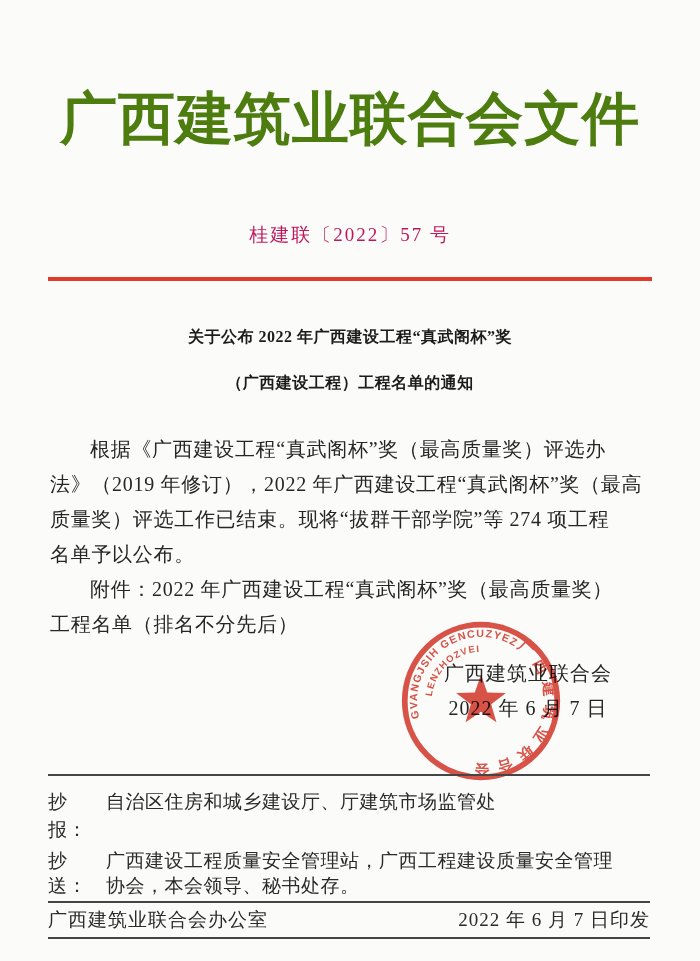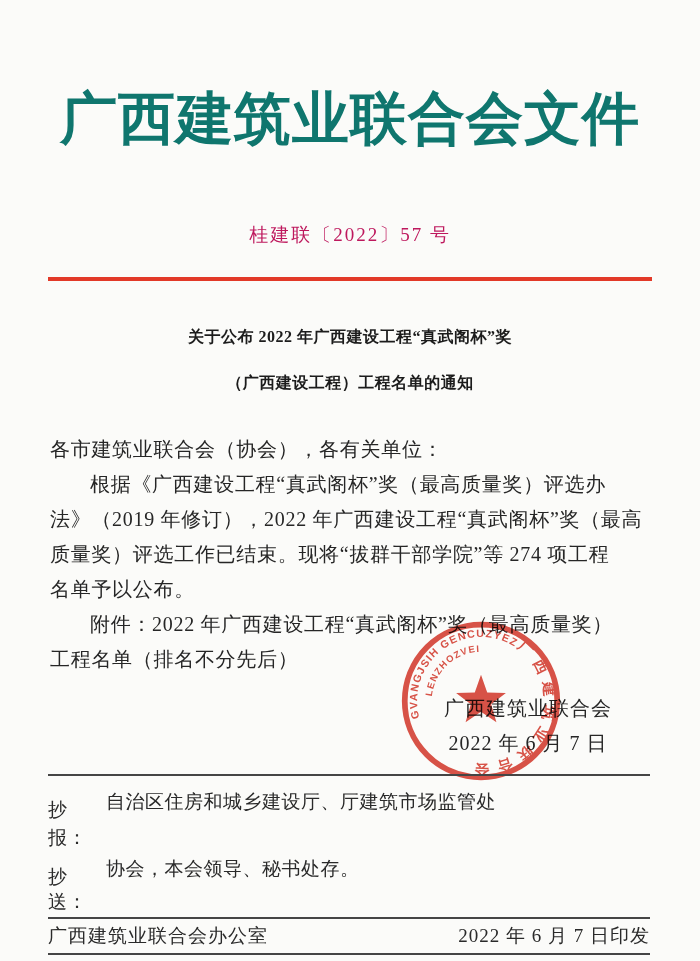--- a/index.html
+++ b/index.html
@@ -12,21 +12,21 @@
     font-family:"Liberation Serif", serif;
     color:#2e2e2e;
     overflow:hidden;
   }
   .red-header {
     padding-top:74px;
     text-align:center;
     font-size:57px;
     line-height:90px;
     font-weight:bold;
-    color:#0f766e;
+    color:#4d7c0f;
     letter-spacing:1px;
     white-space:nowrap;
   }
   .doc-number {
     margin-top:58px;
     text-align:center;
     font-size:19px;
     line-height:25px;
     color:#be185d;
     letter-spacing:2px;
@@ -79,21 +79,21 @@
     color:#2a2a2a;
   }
   .rule { height:0; border-top:2px solid #454545; }
   .note-row {
     display:flex;
     line-height:25px;
     letter-spacing:0.5px;
   }
   .note-row.first { margin-top:12px; line-height:28px; }
   .note-row.second { margin-top:4px; }
-  .note-label { flex:0 0 58px;margin-top:8px; }
+  .note-label { flex:0 0 58px; }
   .note-body { flex:1; }
   .footer .rule.mid { margin-top:3px; }
   .issue-row {
     display:flex;
     justify-content:space-between;
     align-items:flex-end;
     margin-top:4px;
     line-height:26px;
     letter-spacing:1px;
   }
@@ -109,21 +109,20 @@
   <div class="doc-number">桂建联〔2022〕57 号</div>
 
   <div class="red-rule"></div>
 
   <div class="doc-title">
     <div>关于公布 2022 年广西建设工程“真武阁杯”奖</div>
     <div>（广西建设工程）工程名单的通知</div>
   </div>
 
   <div class="body-text">
-    <div class="line">各市建筑业联合会（协会），各有关单位：</div>
     <div class="line indent">根据《广西建设工程“真武阁杯”奖（最高质量奖）评选办</div>
     <div class="line">法》（2019 年修订），2022 年广西建设工程“真武阁杯”奖（最高</div>
     <div class="line">质量奖）评选工作已结束。现将“拔群干部学院”等 274 项工程</div>
     <div class="line">名单予以公布。</div>
     <div class="line indent">附件：2022 年广西建设工程“真武阁杯”奖（最高质量奖）</div>
     <div class="line">工程名单（排名不分先后）</div>
   </div>
 
   <div class="signature">
     <div>广西建筑业联合会</div>
@@ -153,20 +152,21 @@
     <div class="rule top"></div>
 
     <div class="note-row first">
       <div class="note-label">抄报：</div>
       <div class="note-body">自治区住房和城乡建设厅、厅建筑市场监管处</div>
     </div>
 
     <div class="note-row second">
       <div class="note-label">抄送：</div>
       <div class="note-body">
+        <div>广西建设工程质量安全管理站，广西工程建设质量安全管理</div>
         <div>协会，本会领导、秘书处存。</div>
       </div>
     </div>
 
     <div class="rule mid"></div>
 
     <div class="issue-row">
       <div>广西建筑业联合会办公室</div>
       <div>2022 年 6 月 7 日印发</div>
     </div>

